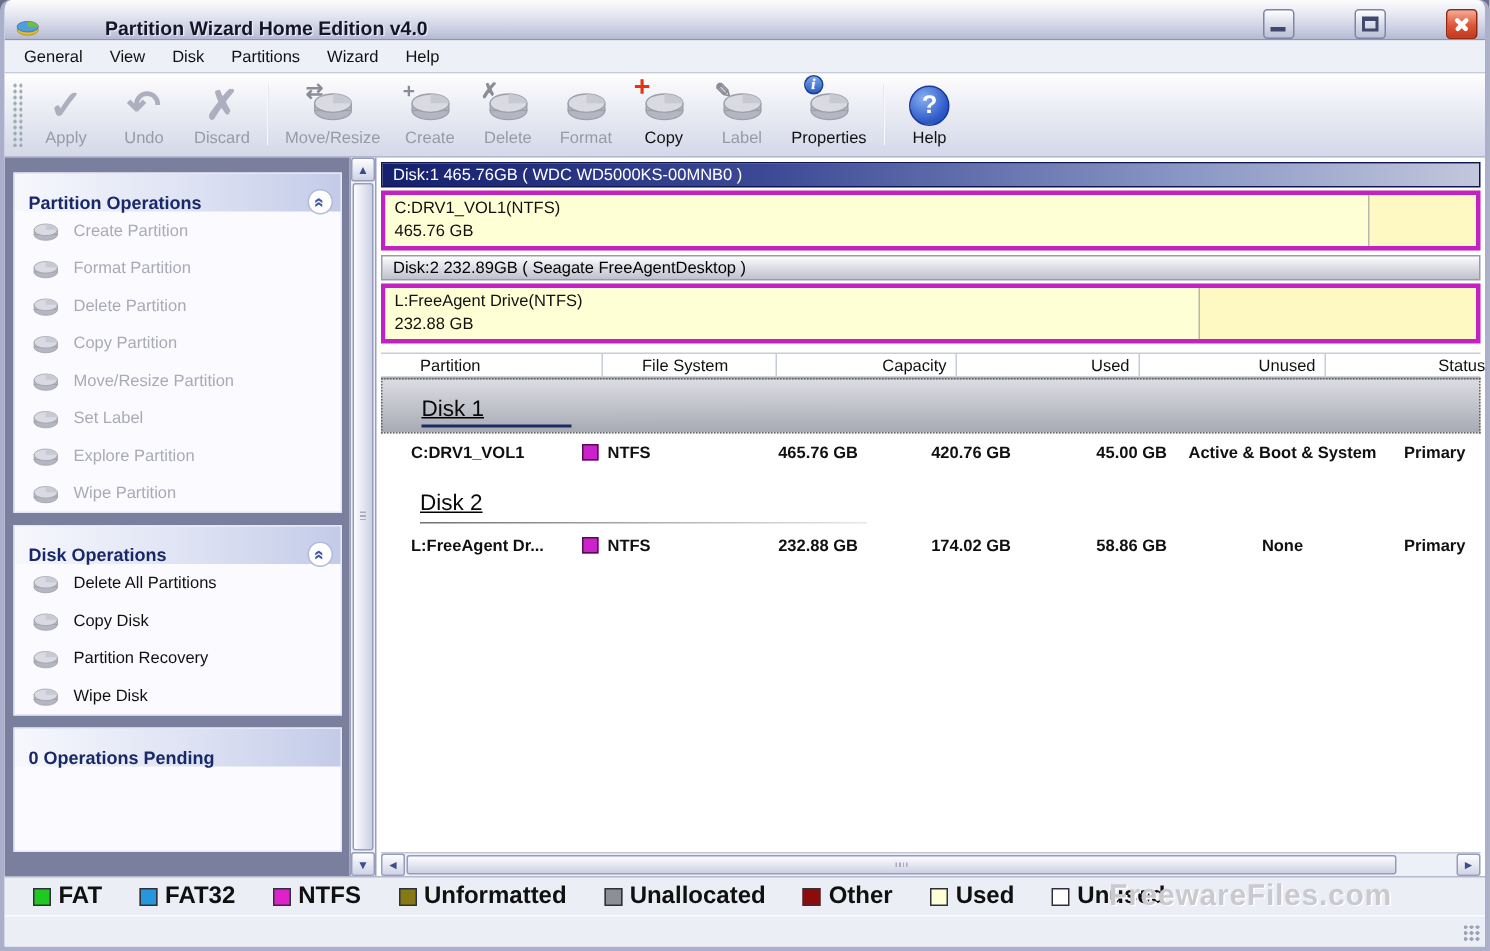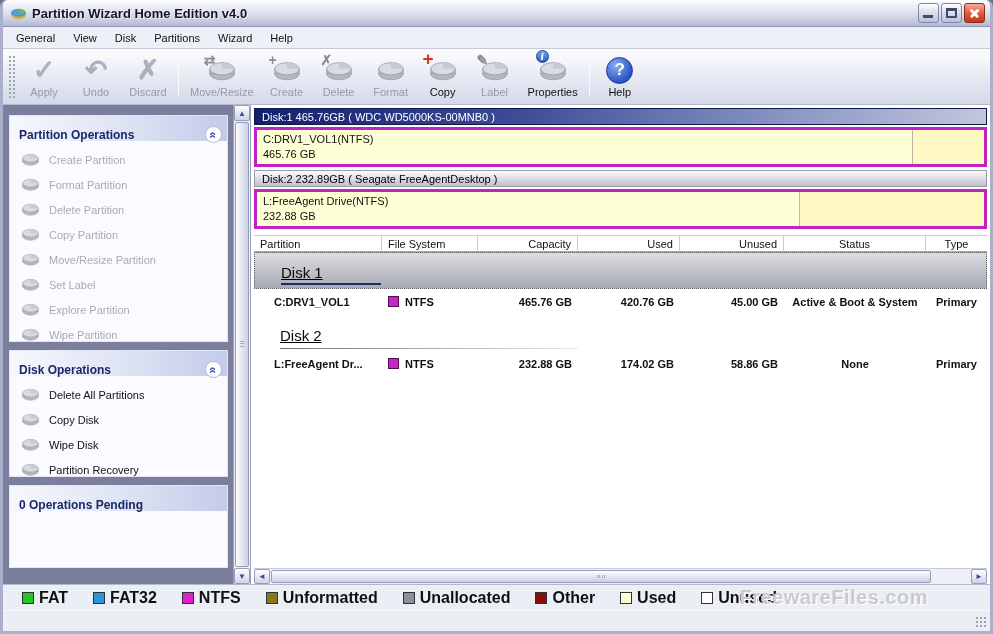--- a/index.html
+++ b/index.html
@@ -4,23 +4,23 @@
 <style>
   * { box-sizing: border-box; margin: 0; padding: 0; }
   html,body { width: 993px; height: 634px; }
   body { font-family: "Liberation Sans", sans-serif; background:#6a6e8c; overflow:hidden; }
 
   .window { width:993px; height:634px; display:flex; flex-direction:column;
     border-left:3px solid #aab0cc; border-right:3px solid #aab0cc; border-bottom:3px solid #aab0cc;
     background:#eceef6; border-radius:7px 7px 0 0; overflow:hidden; }
 
   
-  .titlebar { height:27px; flex:0 0 27px; display:flex; align-items:center; padding:0 5px 0 7px;
+  .titlebar { height:27px; flex:0 0 27px; display:flex; align-items:flex-end; padding:0 5px 0 7px;
     background:linear-gradient(#fdfdfe, #e4e6f0 40%, #c3c7dd 85%, #b4b9d2);
-    border-bottom:1px solid #8e94b4; border-radius:6px 6px 0 0; }
+    border-bottom:1px solid #8e94b4; border-radius:6px 6px 0 0;gap:38px; }
   .app-icon { width:17px; height:15px; margin-right:5px; }
   .title-text { font-size:13px; font-weight:bold; color:#15152a; flex:1;
     text-shadow:1px 1px 0 rgba(255,255,255,.6); }
   .winbtn { width:21px; height:20px; margin-left:2px; border-radius:3px; border:1px solid #7e86a8;
     background:linear-gradient(#ffffff,#d2d5e4 60%,#bcc1d6); position:relative; cursor:pointer; }
   .winbtn .bar { position:absolute; left:4px; right:5px; bottom:4px; height:3px; background:#41486e; }
   .winbtn .box { position:absolute; left:4px; top:4px; width:11px; height:10px;
     border:2px solid #41486e; border-top-width:3px; }
   .winbtn.close { background:linear-gradient(#f5ab97,#e05538 55%,#c03a1e); border-color:#8e2a14; }
   .winbtn .x1,.winbtn .x2 { position:absolute; left:4px; top:8px; width:11px; height:2.5px;
@@ -57,21 +57,21 @@
   
   .content { flex:1; display:flex; min-height:0; background:#7b7f9e; }
   .sidebar { width:228px; flex:0 0 228px; padding:10px 3px 0 6px; }
   .panel { background:#fbfbff; margin-bottom:8px; border:1px solid #e4e6f4; }
   .panel-h { height:25px; display:flex; align-items:center; justify-content:space-between;
     padding:12px 5px 0 9px; background:linear-gradient(90deg,#f7f8fd,#dde2f3 55%,#c3cbe8);
     font-size:12px; font-weight:bold; color:#182868; }
   .chev { width:17px; height:17px; border-radius:50%; background:#fff; border:1px solid #b2bad8;
     color:#3c58ae; display:flex; align-items:center; justify-content:center; cursor:pointer; }
   .chev span { transform:rotate(90deg); font-size:12px; font-weight:bold; line-height:1; }
-  .item { display:flex; align-items:flex-end; gap:9px; height:25px; padding-left:11px; font-size:11px;
+  .item { display:flex; align-items:center; gap:9px; height:25px; padding-left:11px; font-size:11px;
     color:#111; cursor:pointer; }
   .item.disabled { color:#a8aab6; cursor:default; }
   .item svg { width:19px; height:14px; flex:0 0 19px; }
   .pending-body { height:56px; }
 
   
   .vscroll { width:17px; flex:0 0 17px; display:flex; flex-direction:column;
     background:#eef0f8; border-left:1px solid #9a9eb8; margin-left:2px; }
   .sb-btn { height:16px; flex:0 0 16px; background:linear-gradient(#fefeff,#cfd3e6);
     border:1px solid #969cbc; border-radius:2px; color:#3c4c8e; font-size:8px;
@@ -99,21 +99,21 @@
     color:#fff; border:1px solid #0e1650; }
   .disk-h.norm { background:linear-gradient(#fdfdfe,#e0e1e8 45%,#bfc1cc); color:#000; border:1px solid #989ca8; }
   .disk-bar { height:40px; flex:0 0 40px; border:3px solid #c322c3; margin-bottom:3px;
     position:relative; background:#fef9c3; display:flex; cursor:pointer; }
   .disk-used { background:#ffffd6; border-right:1px solid #b8b8a8; height:100%; }
   .disk-label { position:absolute; left:6px; top:2px; font-size:11px; line-height:15px; color:#101010; }
 
   
   .tbl-h { display:flex; height:17px; flex:0 0 17px; align-items:stretch; font-size:11px;
     border-top:1px solid #c8ccd8; border-bottom:1px solid #a8acbc; margin-top:3px; color:#101010; }
-  .hc { display:flex; align-items:center; padding:0 6px; border-right:1px solid #c8ccd8; cursor:pointer; }
+  .hc { display:flex; align-items:center; padding:0 6px; border-right:1px solid #c8ccd8; cursor:pointer;margin-left:20px; }
   .c1{width:128px;flex:0 0 128px;} .c2{width:96px;flex:0 0 96px;}
   .c3{width:100px;flex:0 0 100px;justify-content:flex-end;text-align:right;}
   .c4{width:102px;flex:0 0 102px;justify-content:flex-end;text-align:right;}
   .c5{width:104px;flex:0 0 104px;justify-content:flex-end;text-align:right;}
   .c6{width:142px;flex:0 0 142px;justify-content:center;text-align:center;}
   .c7{flex:1;justify-content:center;text-align:center;border-right:none;}
   .grp { height:37px; flex:0 0 37px; display:flex; align-items:flex-end; cursor:pointer;text-decoration:underline; }
   .grp.sel { background:linear-gradient(#dcdde2,#a8aab4); border:1px dotted #606060; }
   .grp-label { font-size:15px; color:#0a0a0a; margin-left:26px; padding-bottom:7px; position:relative; }
   .grp.sel .grp-label::after { content:""; position:absolute; left:0; bottom:3px; width:100px;
@@ -362,27 +362,27 @@
         <div class="item">
           <svg class="colored">
               <use href="#sym-disk"></use>
             </svg>
           <span>Copy Disk</span>
         </div>
         <div class="item">
           <svg class="colored">
               <use href="#sym-disk"></use>
             </svg>
-          <span>Wipe Disk</span>
+          <span>Partition Recovery</span>
         </div>
         <div class="item">
           <svg class="colored">
               <use href="#sym-disk"></use>
             </svg>
-          <span>Partition Recovery</span>
+          <span>Wipe Disk</span>
         </div>
       </div>
 
       <div class="panel">
         <div class="panel-h">
           <span>0 Operations Pending</span>
         </div>
         <div class="pending-body"></div>
       </div>
     </div>

